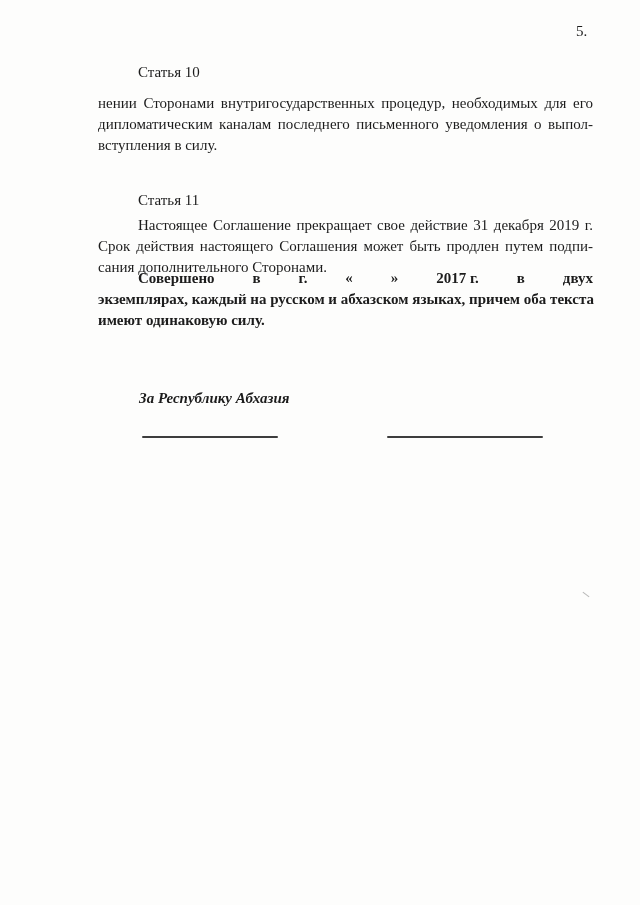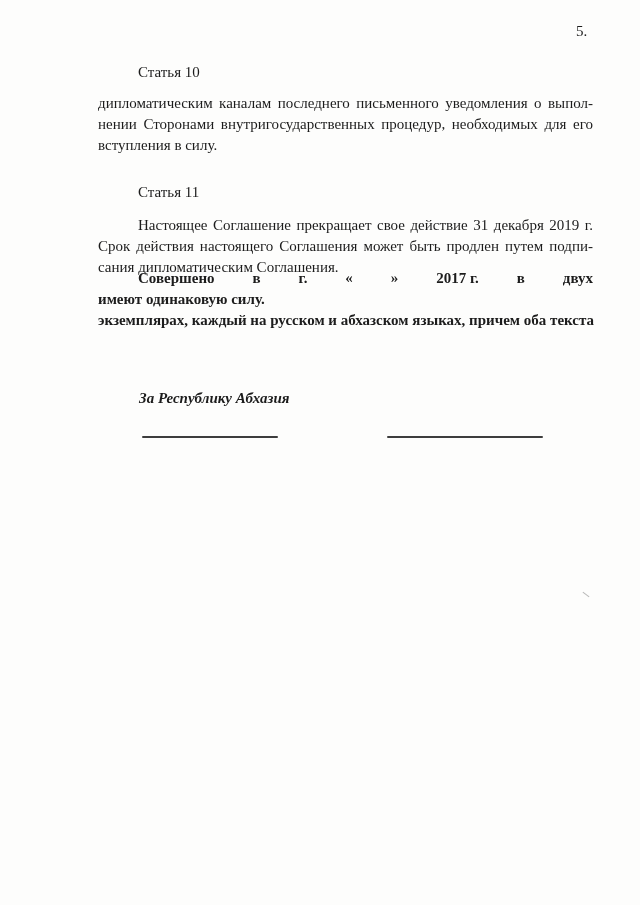--- a/index.html
+++ b/index.html
@@ -23,21 +23,21 @@
   }
   .content {
     position: absolute;
     left: 98px;
     top: 0;
     width: 495px;
   }
   .block { position: absolute; left: 0; width: 495px; }
   .art10-heading  { top: 62px; }
   .p1             { top: 93px; }
-  .art11-heading  { top: 182px; }
+  .art11-heading  { top: 190px; }
   .p2             { top: 215px; }
   .p3             { top: 268px; font-weight: bold; }
   .sig-labels     { top: 388px; }
   .sig-lines      { top: 436px; }
   .heading {
     font-weight: normal;
     padding-left: 40px;
   }
   .line {
     text-align: justify;
@@ -81,46 +81,46 @@
 
 <div class="page">
 
   <div class="page-number">5.</div>
 
   <div class="content">
 
     <div class="block art10-heading heading">Статья 10</div>
 
     <div class="block p1">
+      <div class="line">нении Сторонами внутригосударственных процедур, необходимых для его</div>
       <div class="line">дипломатическим каналам последнего письменного уведомления о выпол-</div>
-      <div class="line">нении Сторонами внутригосударственных процедур, необходимых для его</div>
       <div class="line last">вступления в силу.</div>
     </div>
 
     <div class="block art11-heading heading">Статья 11</div>
 
     <div class="block p2">
       <div class="line first">Настоящее Соглашение прекращает свое действие 31 декабря 2019 г.</div>
       <div class="line">Срок действия настоящего Соглашения может быть продлен путем подпи-</div>
-      <div class="line last">сания дипломатическим Соглашения.</div>
+      <div class="line last">сания дополнительного Сторонами.</div>
     </div>
 
     <div class="block p3">
       <div class="flex-line">
         <span>Совершено</span>
         <span>в</span>
         <span>г.</span>
         <span>«</span>
         <span>»</span>
         <span>2017 г.</span>
         <span>в</span>
         <span>двух</span>
       </div>
+      <div class="line">экземплярах, каждый на русском и абхазском языках, причем оба текста</div>
       <div class="line last">имеют одинаковую силу.</div>
-      <div class="line">экземплярах, каждый на русском и абхазском языках, причем оба текста</div>
     </div>
 
     <div class="block sig-labels">
       <div class="sig-label left">За Республику Абхазия</div>
     </div>
 
     <div class="block sig-lines">
       <div class="sig-line left"></div>
       <div class="sig-line right"></div>
     </div>

